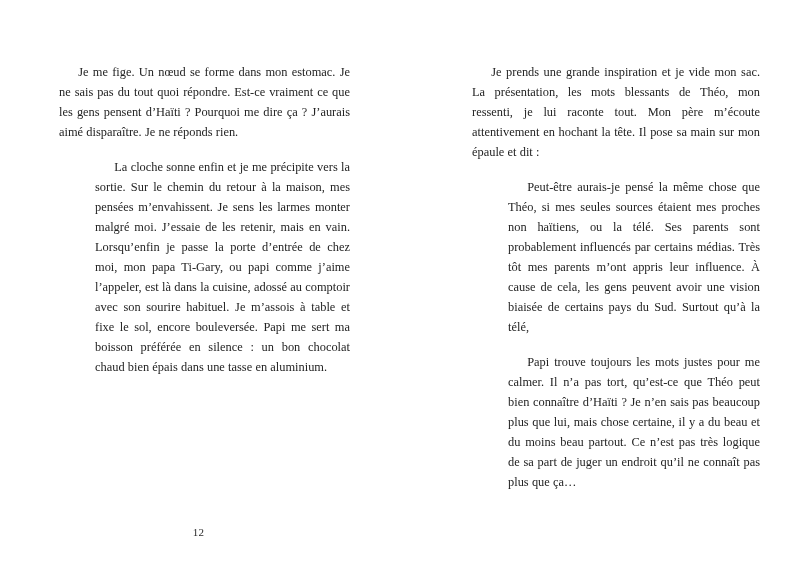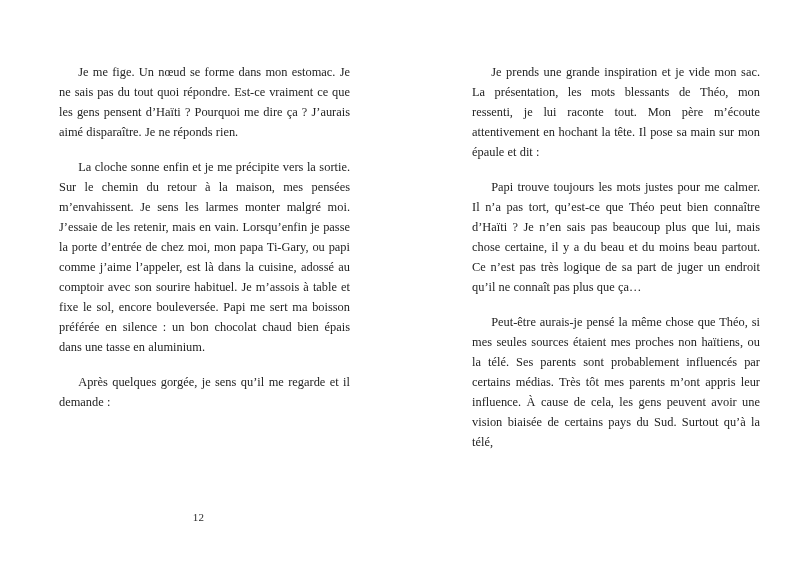--- a/index.html
+++ b/index.html
@@ -45,20 +45,21 @@
     text-align: justify;
     text-justify: inter-word;
     text-indent: 1.55em;
     hyphens: manual;
     -webkit-hyphens: manual;
     word-spacing: 0.01em;
   }
 
   p.para + p.para {
     margin-top: 14.5px;
+    margin-left: 36px;
   }
 
   
   p.para.dialogue {
     text-indent: 1.55em;
   }
 
   
   p.para { text-align-last: left; }
 
@@ -66,38 +67,37 @@
     position: absolute;
     left: 0;
     right: 0;
     bottom: 45px;
     text-align: center;
     font-size: 11px;
     line-height: 1;
     color: #2b2b2b;
     letter-spacing: 0.02em;
   }
-  .page-left .folio  { bottom: 58px; padding-right: 8px; }
+  .page-left .folio  { bottom: 43px; padding-right: 8px; }
   .page-right .folio { bottom: 45px; padding-right: 2px; }
 </style>
 </head>
 <body>
 
 <div class="spread">
 
   <div class="page page-left">
     <div class="text-block">
       <p class="para">Je me fige. Un nœud se forme dans mon estomac. Je ne sais pas du tout quoi répondre. Est-ce vraiment ce que les gens pensent d’Haïti ? Pourquoi me dire ça ? J’aurais aimé disparaître. Je ne réponds rien.</p>
       <p class="para">La cloche sonne enfin et je me précipite vers la sortie. Sur le chemin du retour à la maison, mes pensées m’envahissent. Je sens les larmes monter malgré moi. J’essaie de les retenir, mais en vain. Lorsqu’enfin je passe la porte d’entrée de chez moi, mon papa Ti-Gary, ou papi comme j’aime l’appeler, est là dans la cuisine, adossé au comptoir avec son sourire habituel. Je m’assois à table et fixe le sol, encore bouleversée. Papi me sert ma boisson préférée en silence : un bon chocolat chaud bien épais dans une tasse en aluminium.</p>
-      <p class="para">Après quelques gorgée, je sens qu’il me regarde et il demande :</p>
     </div>
     <div class="folio">12</div>
   </div>
 
   <div class="page page-right">
     <div class="text-block">
       <p class="para">Je prends une grande inspiration et je vide mon sac. La présentation, les mots blessants de Théo, mon ressenti, je lui raconte tout. Mon père m’écoute attentivement en hochant la tête. Il pose sa main sur mon épaule et dit :</p>
+      <p class="para">Peut-être aurais-je pensé la même chose que Théo, si mes seules sources étaient mes proches non haïtiens, ou la télé. Ses parents sont probablement influencés par certains médias. Très tôt mes parents m’ont appris leur influence. À cause de cela, les gens peuvent avoir une vision biaisée de certains pays du Sud. Surtout qu’à la télé,</p>
       <p class="para">Papi trouve toujours les mots justes pour me calmer. Il n’a pas tort, qu’est-ce que Théo peut bien connaître d’Haïti ? Je n’en sais pas beaucoup plus que lui, mais chose certaine, il y a du beau et du moins beau partout. Ce n’est pas très logique de sa part de juger un endroit qu’il ne connaît pas plus que ça…</p>
-      <p class="para">Peut-être aurais-je pensé la même chose que Théo, si mes seules sources étaient mes proches non haïtiens, ou la télé. Ses parents sont probablement influencés par certains médias. Très tôt mes parents m’ont appris leur influence. À cause de cela, les gens peuvent avoir une vision biaisée de certains pays du Sud. Surtout qu’à la télé,</p>
     </div>
   </div>
 
 </div>
 
 </body></html>

